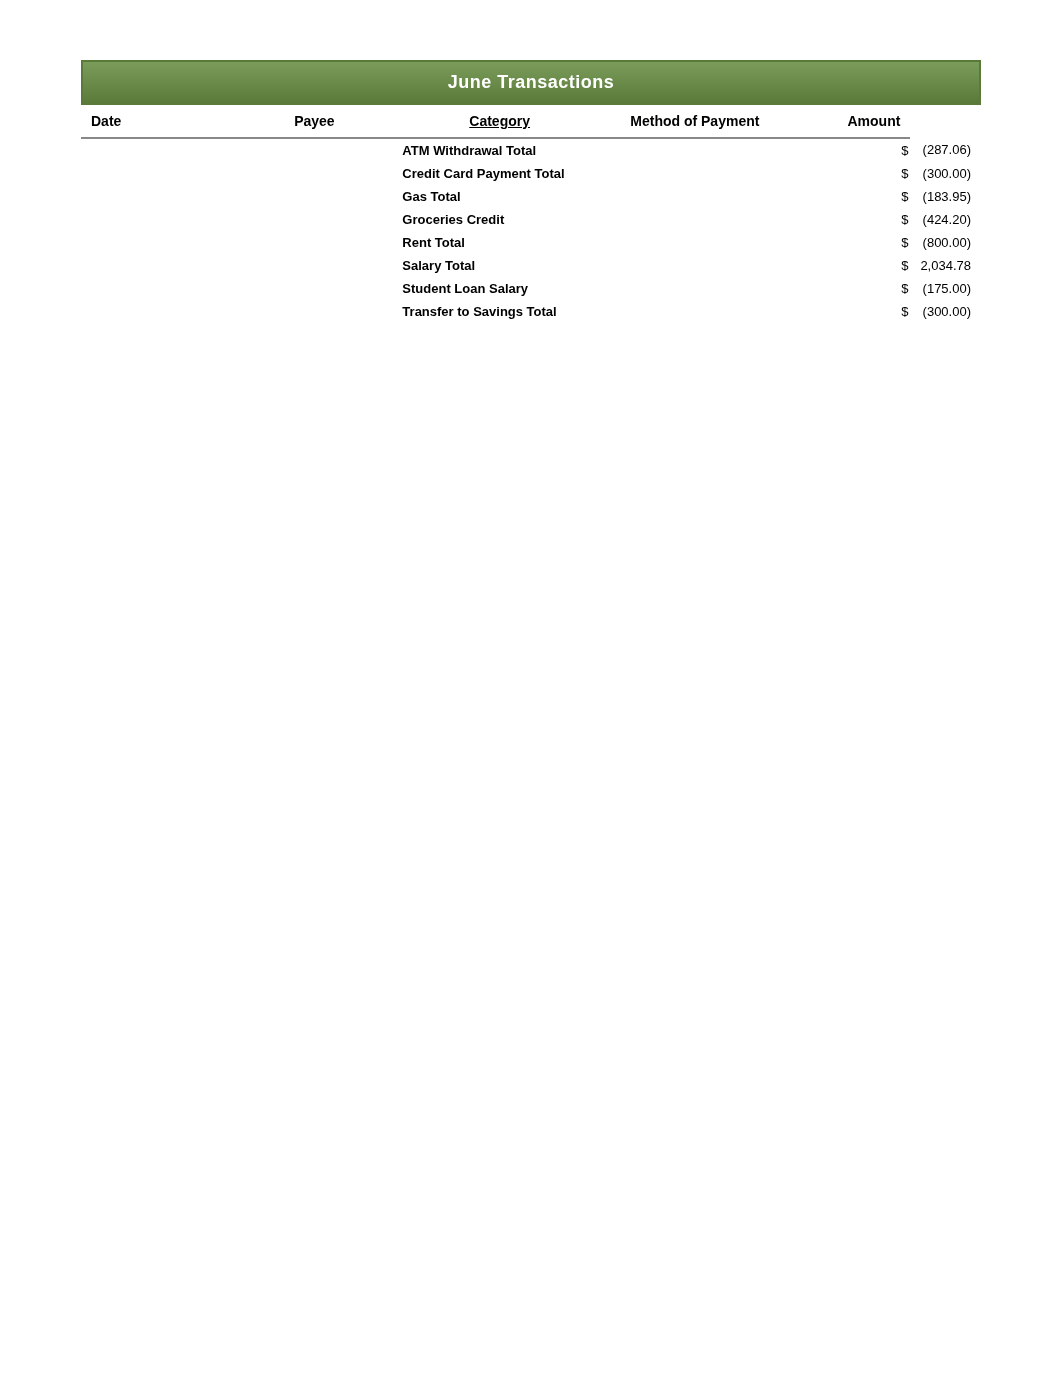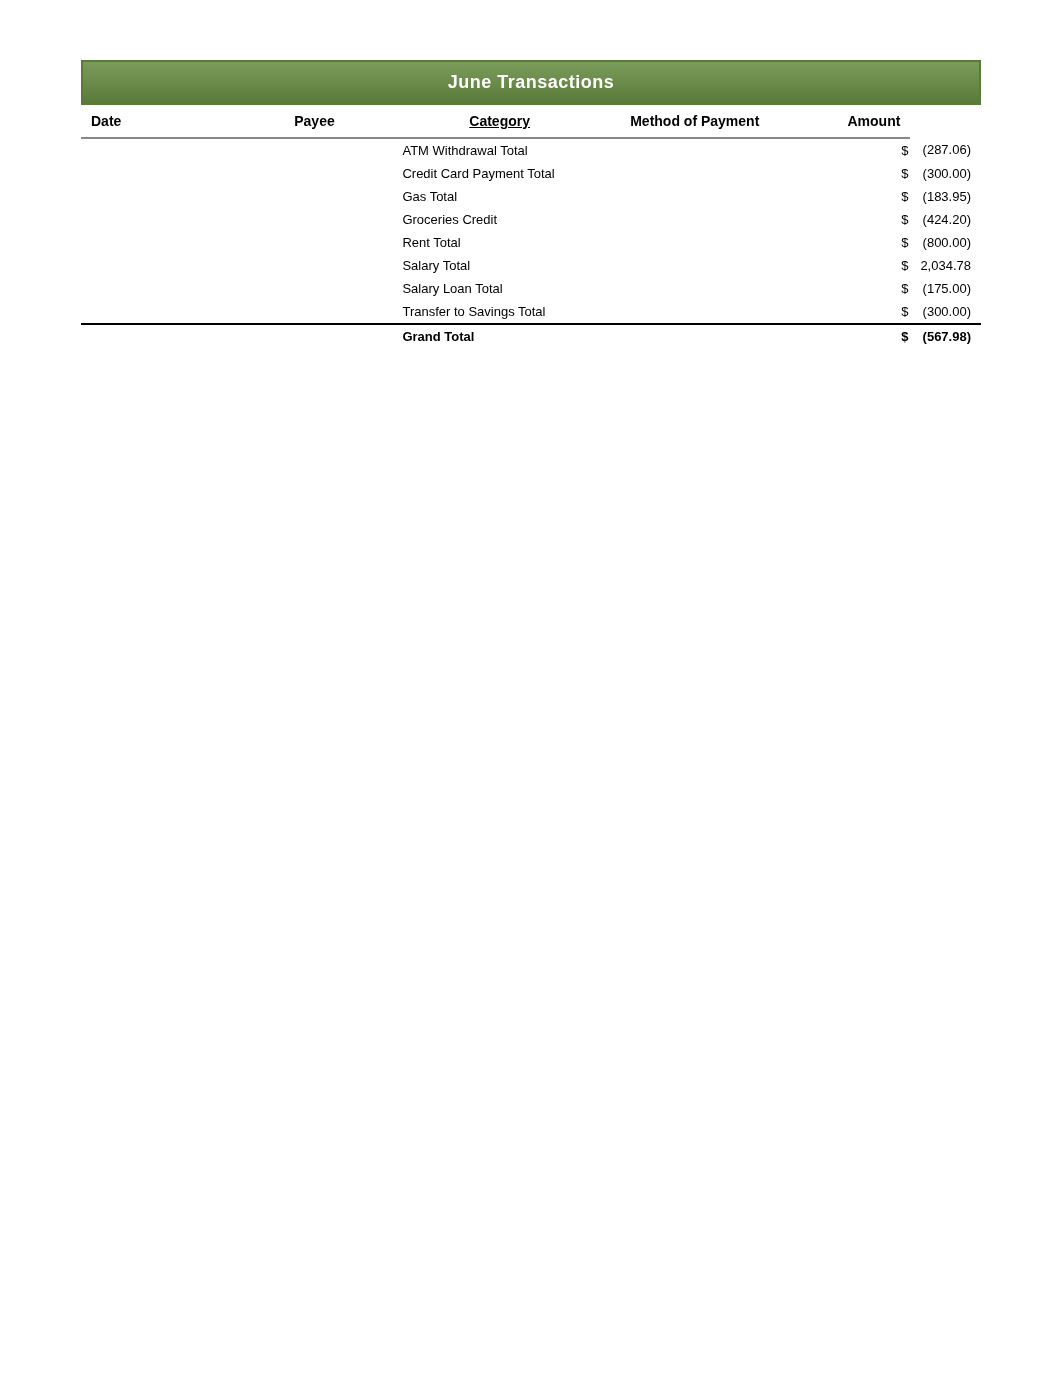--- a/index.html
+++ b/index.html
@@ -81,21 +81,21 @@
       padding-right: 20px;
     }
 
     .report-table tbody tr td {
       padding: 4px 10px;
       font-size: 13px;
       vertical-align: top;
     }
 
     .td-category {
-      font-weight: normal;
+      font-weight: bold;
       text-align: left;
     }
 
     .td-amount {
       text-align: right;
       padding-right: 20px;
     }
 
     .grand-total-row td {
       border-top: 2px solid #000000;
@@ -166,37 +166,29 @@
           <td class="col-date"></td>
           <td class="col-payee"></td>
           <td class="td-category">Salary Total</td>
           <td class="col-method"></td>
           <td style="text-align: right; padding-right: 2px; width: 20px;">$</td>
           <td class="td-amount">2,034.78</td>
         </tr>
         <tr>
           <td class="col-date"></td>
           <td class="col-payee"></td>
-          <td class="td-category">Salary Loan Total</td>
+          <td class="td-category">Student Loan Salary</td>
           <td class="col-method"></td>
           <td style="text-align: right; padding-right: 2px; width: 20px;">$</td>
           <td class="td-amount">(175.00)</td>
         </tr>
         <tr>
           <td class="col-date"></td>
           <td class="col-payee"></td>
           <td class="td-category">Transfer to Savings Total</td>
           <td class="col-method"></td>
           <td style="text-align: right; padding-right: 2px; width: 20px;">$</td>
           <td class="td-amount">(300.00)</td>
         </tr>
-        <tr class="grand-total-row">
-          <td></td>
-          <td></td>
-          <td class="td-category">Grand Total</td>
-          <td></td>
-          <td style="text-align: right; padding-right: 2px; width: 20px;">$</td>
-          <td class="td-amount">(567.98)</td>
-        </tr>
       </tbody>
   </table>
 
 </div>
 
 </body></html>

